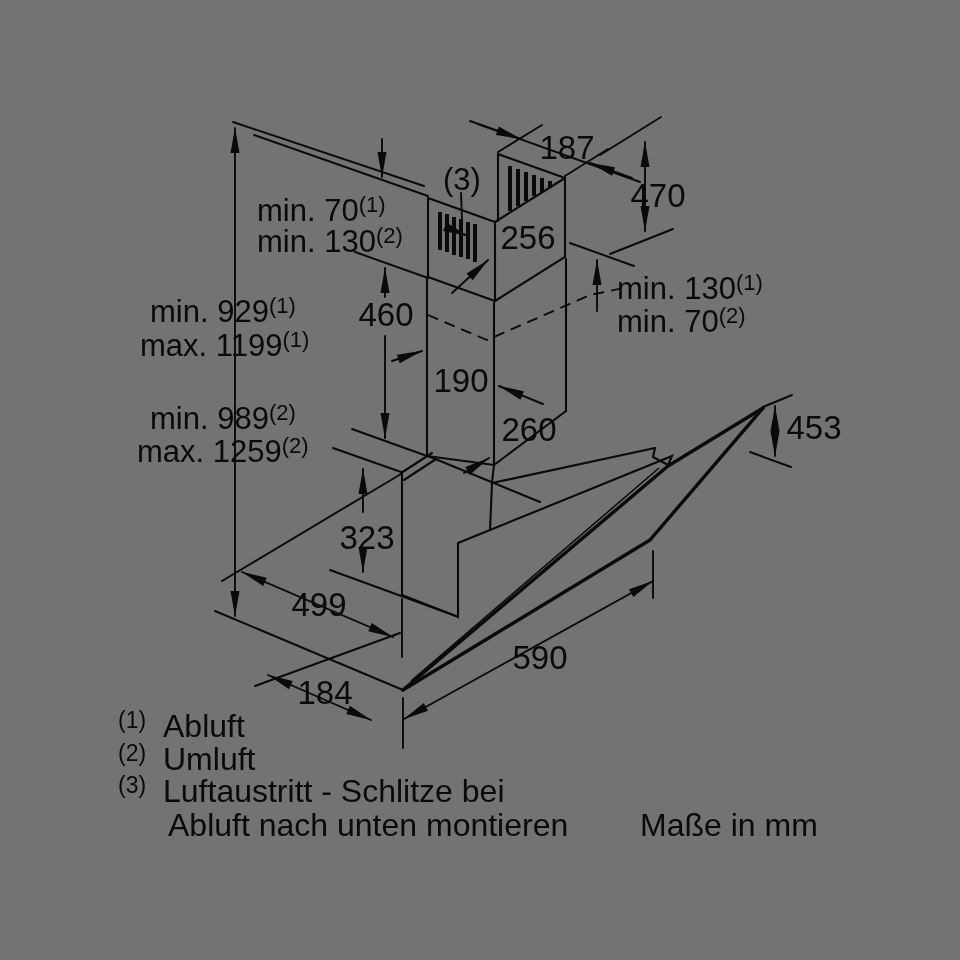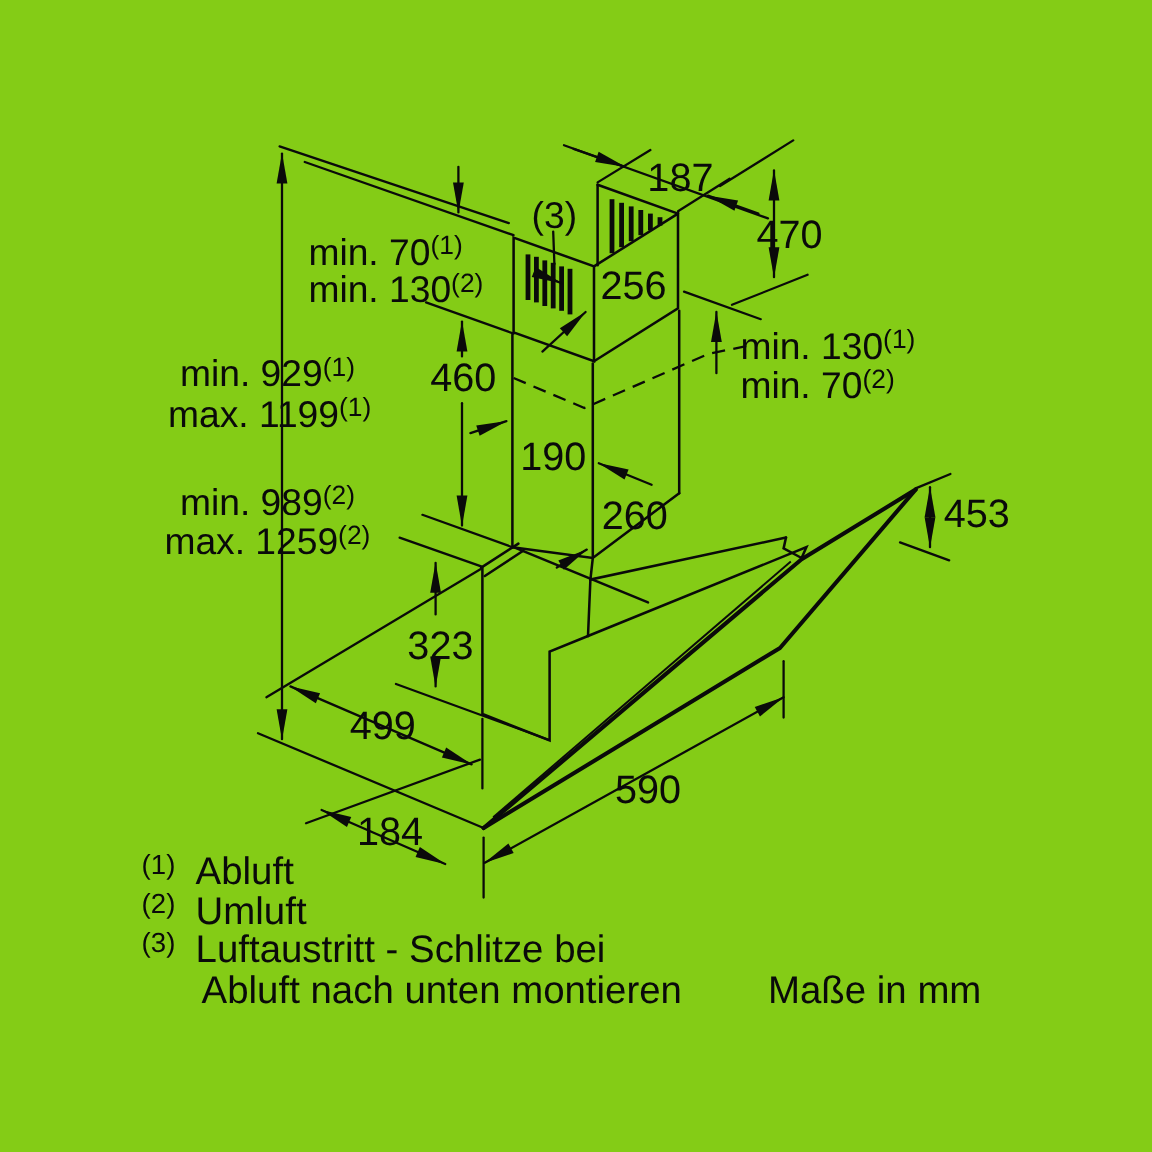--- a/index.html
+++ b/index.html
@@ -1,16 +1,16 @@
 <!DOCTYPE html>
 <html><head>
 <meta charset="utf-8">
 <style>
   html,body{margin:0;padding:0;background:#fff;}
-  .stage{width:960px;height:960px;position:relative;background:#84cc16;overflow:hidden;}
+  .stage{width:960px;height:960px;position:relative;background:#737373;overflow:hidden;}
   svg text{font-family:"Liberation Sans","DejaVu Sans",sans-serif;fill:#0a0a0a;}
   .t33{font-size:33px;}
   .t31{font-size:31px;}
   .t32{font-size:32px;}
   .t23{font-size:23px;}
   .sup{font-size:22px;}
   .ln{stroke:#0a0a0a;stroke-width:2.1;fill:none;stroke-linecap:round;}
   .dim{stroke:#0a0a0a;stroke-width:1.9;fill:none;stroke-linecap:round;}
   .bold{stroke:#0a0a0a;stroke-width:3.4;fill:none;stroke-linecap:round;stroke-linejoin:round;}
   .thin{stroke:#0a0a0a;stroke-width:1.6;fill:none;}

